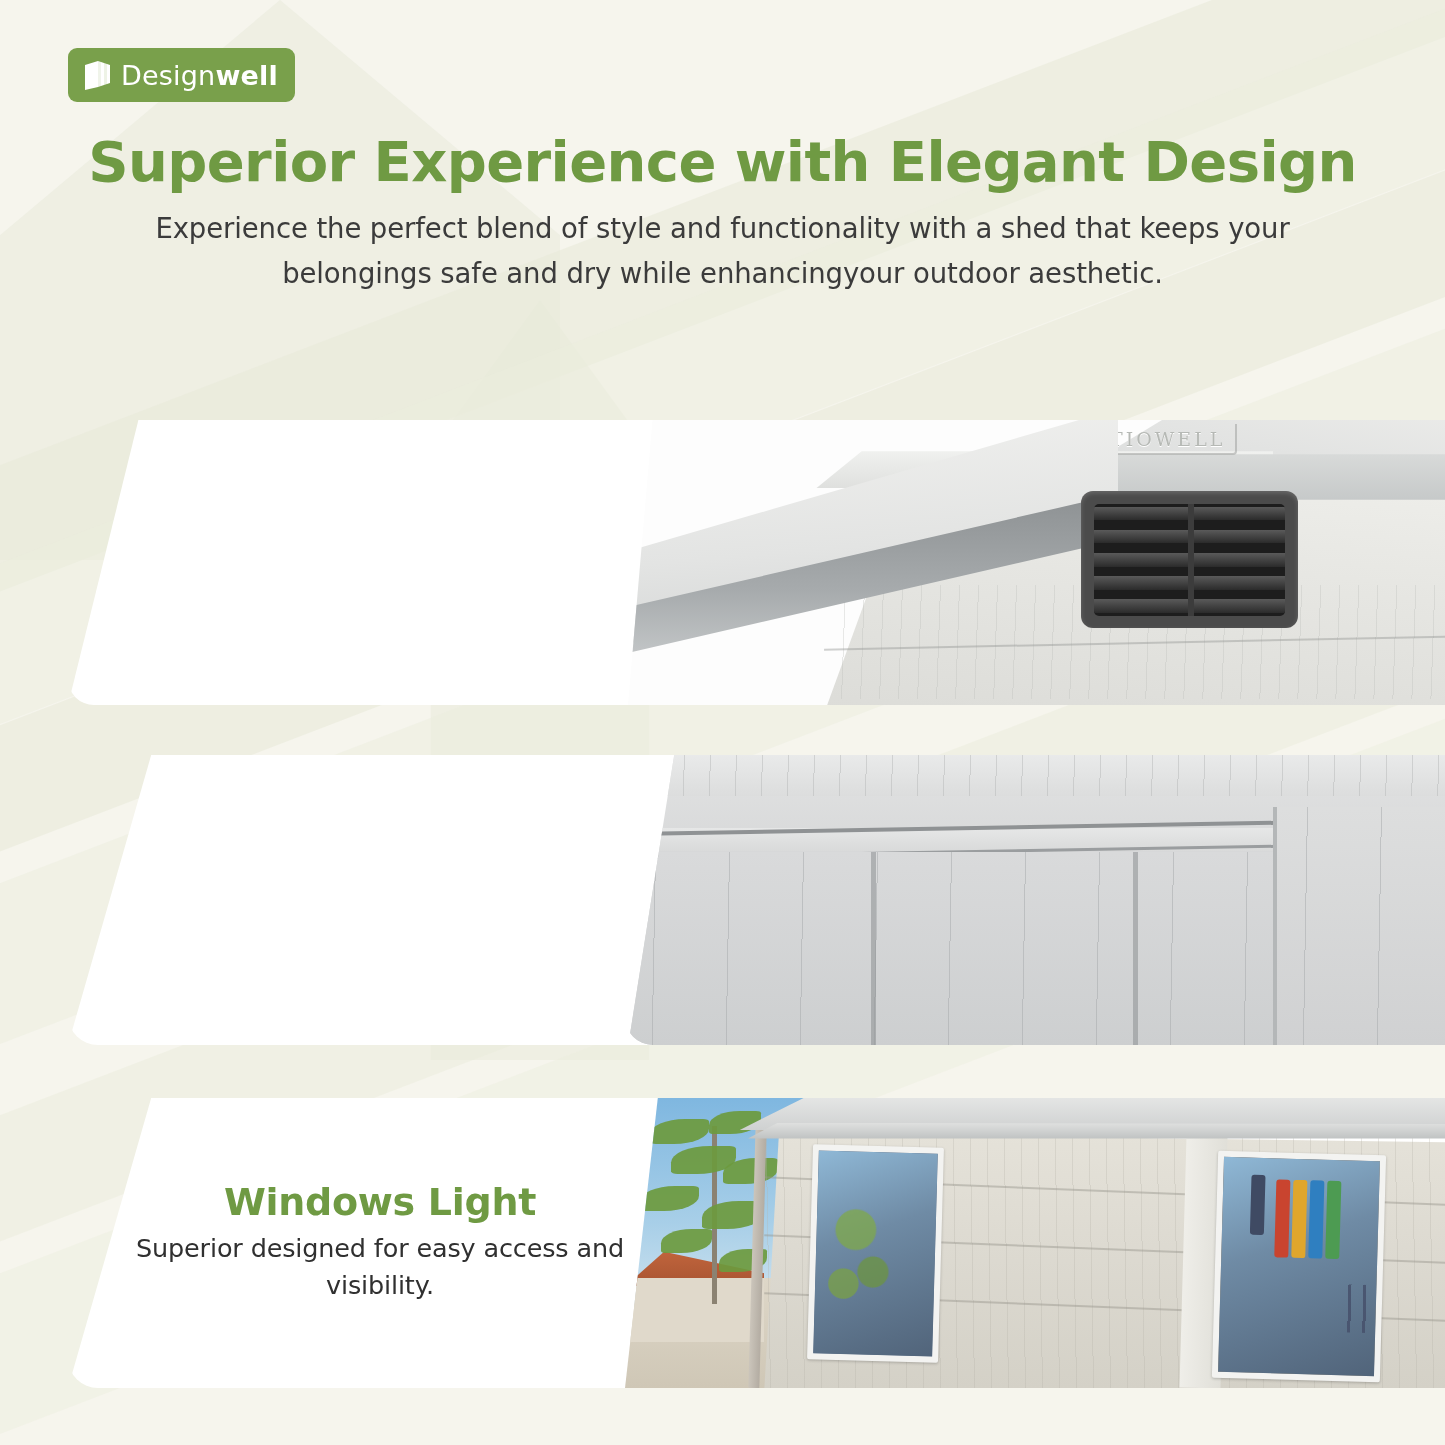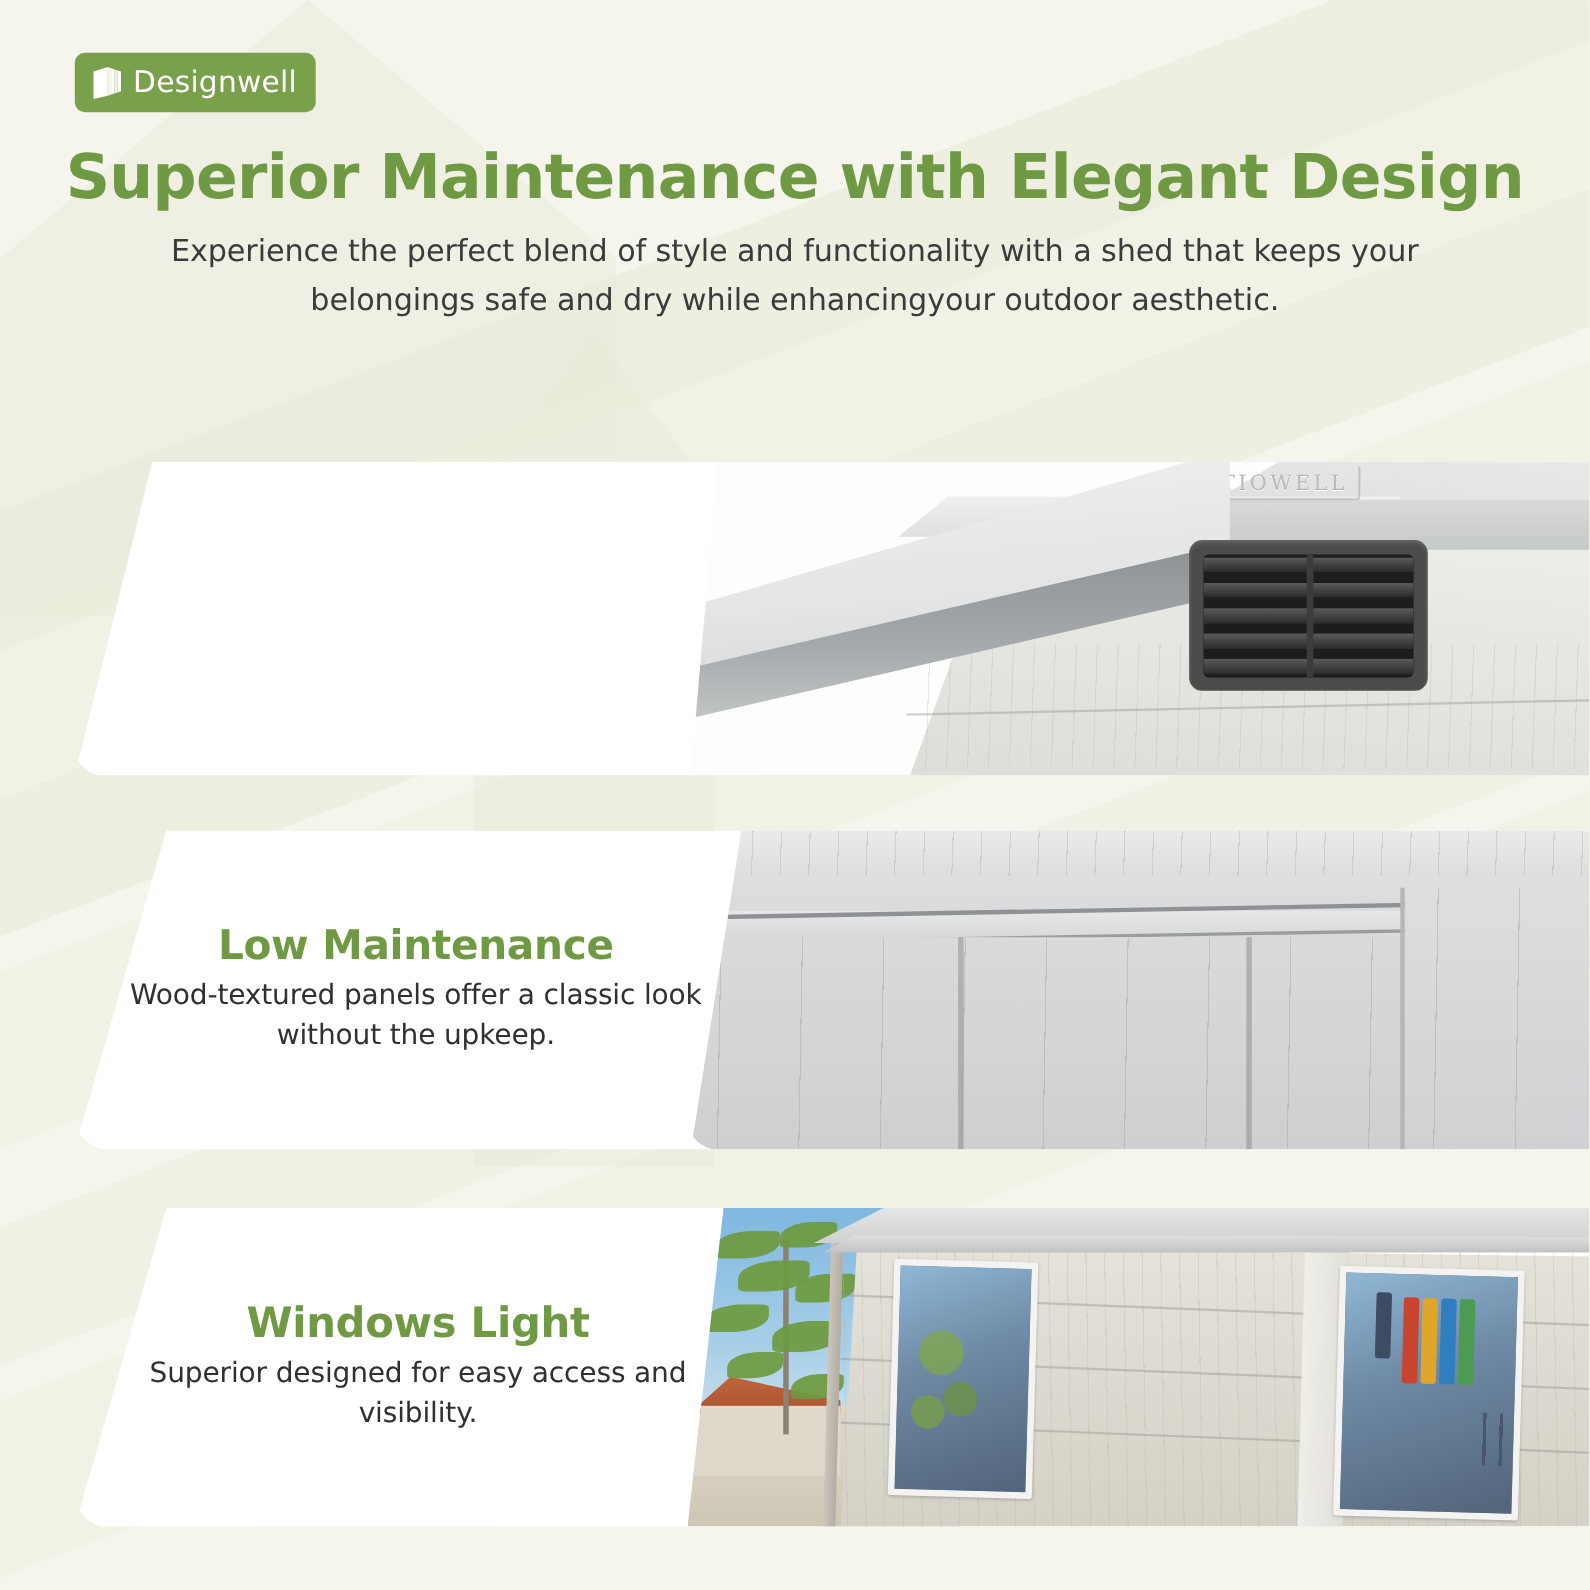--- a/index.html
+++ b/index.html
@@ -28,21 +28,21 @@
   
   .logo{
     position:absolute;left:68px;top:48px;
     height:54px;box-sizing:border-box;
     background:#79a04b;border-radius:9px;
     display:flex;align-items:center;gap:9px;
     padding:0 17px 0 14px;
   }
   .logo-icon{width:30px;height:32px;flex:none;}
   .logo-text{font-size:27px;color:#ffffff;letter-spacing:.2px;line-height:1;white-space:nowrap;}
-  .logo-text .b{font-weight:400;}
+  .logo-text .b{font-weight:700;}
 
   
   .headline{
     position:absolute;left:0;right:0;top:132px;
     text-align:center;
     font-size:56px;font-weight:700;color:#6f9a43;
     letter-spacing:-.6px;line-height:1.08;
   }
   .subhead{
     position:absolute;left:105px;right:105px;top:206px;
@@ -263,21 +263,21 @@
       <path d="M3 6 L16 2 L16 28 L3 31 Z" fill="#ffffff"></path>
       <path d="M16 2 L19 3 L19 27 L16 28 Z" fill="#f0f4ea"></path>
       <path d="M19 3 L22 4 L22 26 L19 27 Z" fill="#ffffff"></path>
       <path d="M22 4 L25 5 L25 25 L22 26 Z" fill="#eef3e6"></path>
       <path d="M25 5 L28 6 L28 24 L25 25 Z" fill="#ffffff"></path>
     </svg>
   </span>
   <span class="logo-text"><span>Design</span><span class="b">well</span></span>
 </div>
 
-<div class="headline">Superior Maintenance with Elegant Design</div>
+<div class="headline">Superior Experience with Elegant Design</div>
 <div class="subhead">Experience the perfect blend of style and functionality with a shed that keeps your belongings safe and dry while enhancingyour outdoor aesthetic.</div>
 
 <div class="card" id="card1">
   <div class="card-panel"></div>
 
   <div class="photo">
     <div class="p1">
       <div class="p1-sky"></div>
       <div class="p1-roofRight"></div>
       <div class="p1-gable"></div>
@@ -319,24 +319,20 @@
         <div class="p2-vgrain"></div>
         <div class="p2-seam" style="left:30%;"></div>
         <div class="p2-seam" style="left:62%;"></div>
       </div>
       <div class="p2-right">
         <div class="p2-vgrain"></div>
       </div>
     </div>
   </div>
 
-  <div class="card-text">
-    <div class="card-title t2">Low Maintenance</div>
-    <div class="card-desc">Wood-textured panels offer a classic look without the upkeep.</div>
-  </div>
 </div>
 
 <div class="card" id="card3">
   <div class="card-panel"></div>
 
   <div class="photo">
     <div class="p3">
       <div class="p3-sky"></div>
       <div class="p3-ground"></div>
       <div class="p3-neighborRoof"></div>

